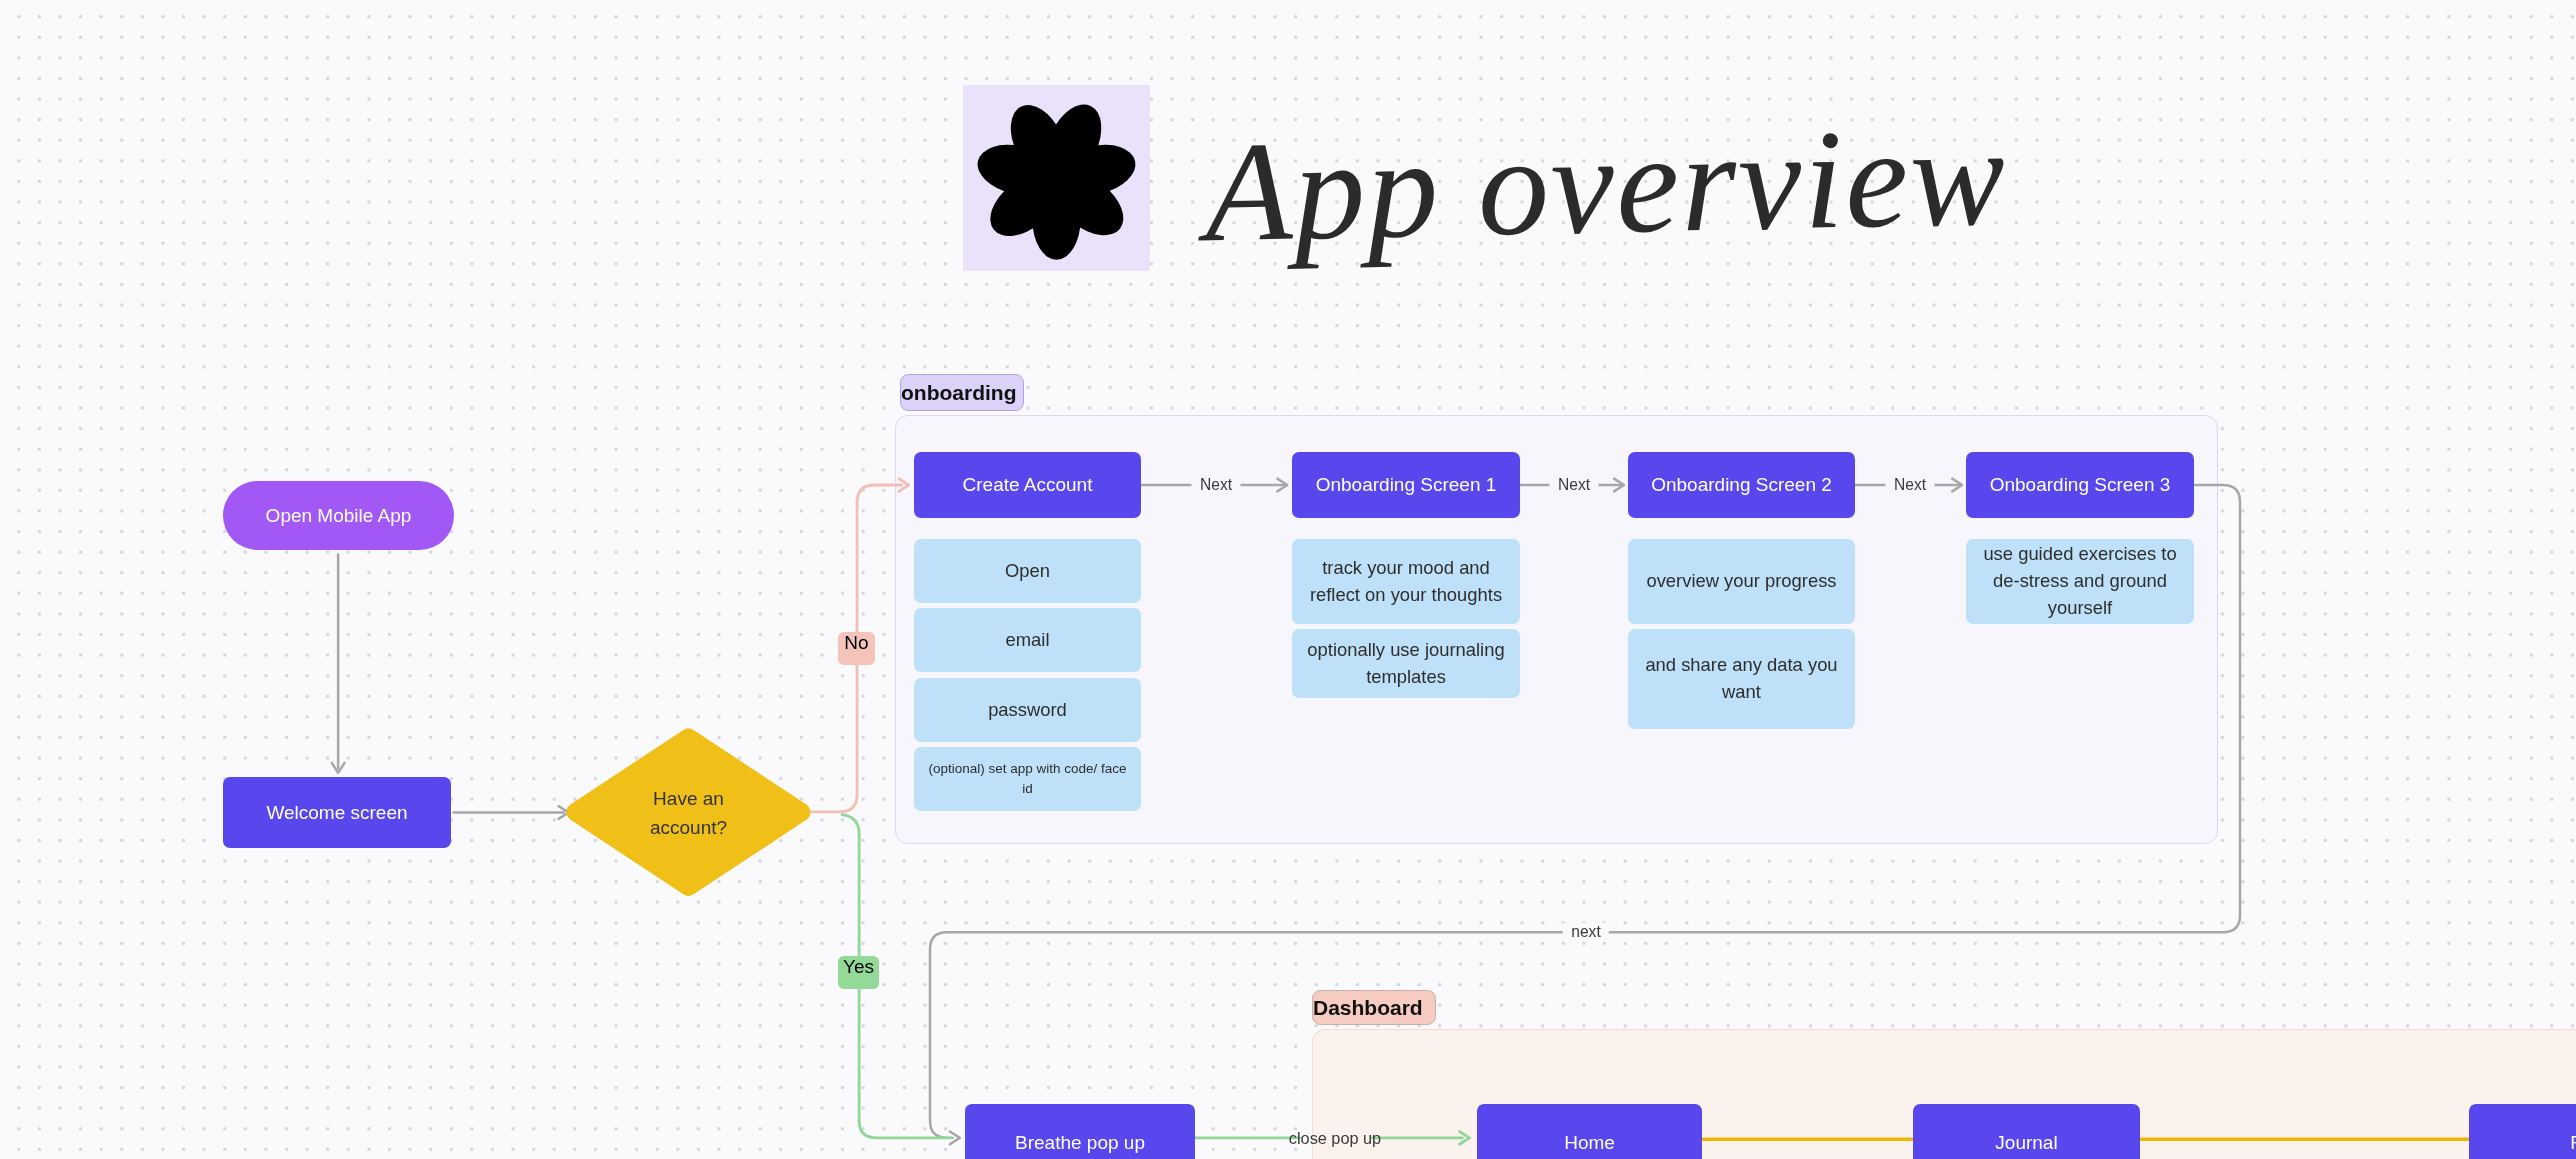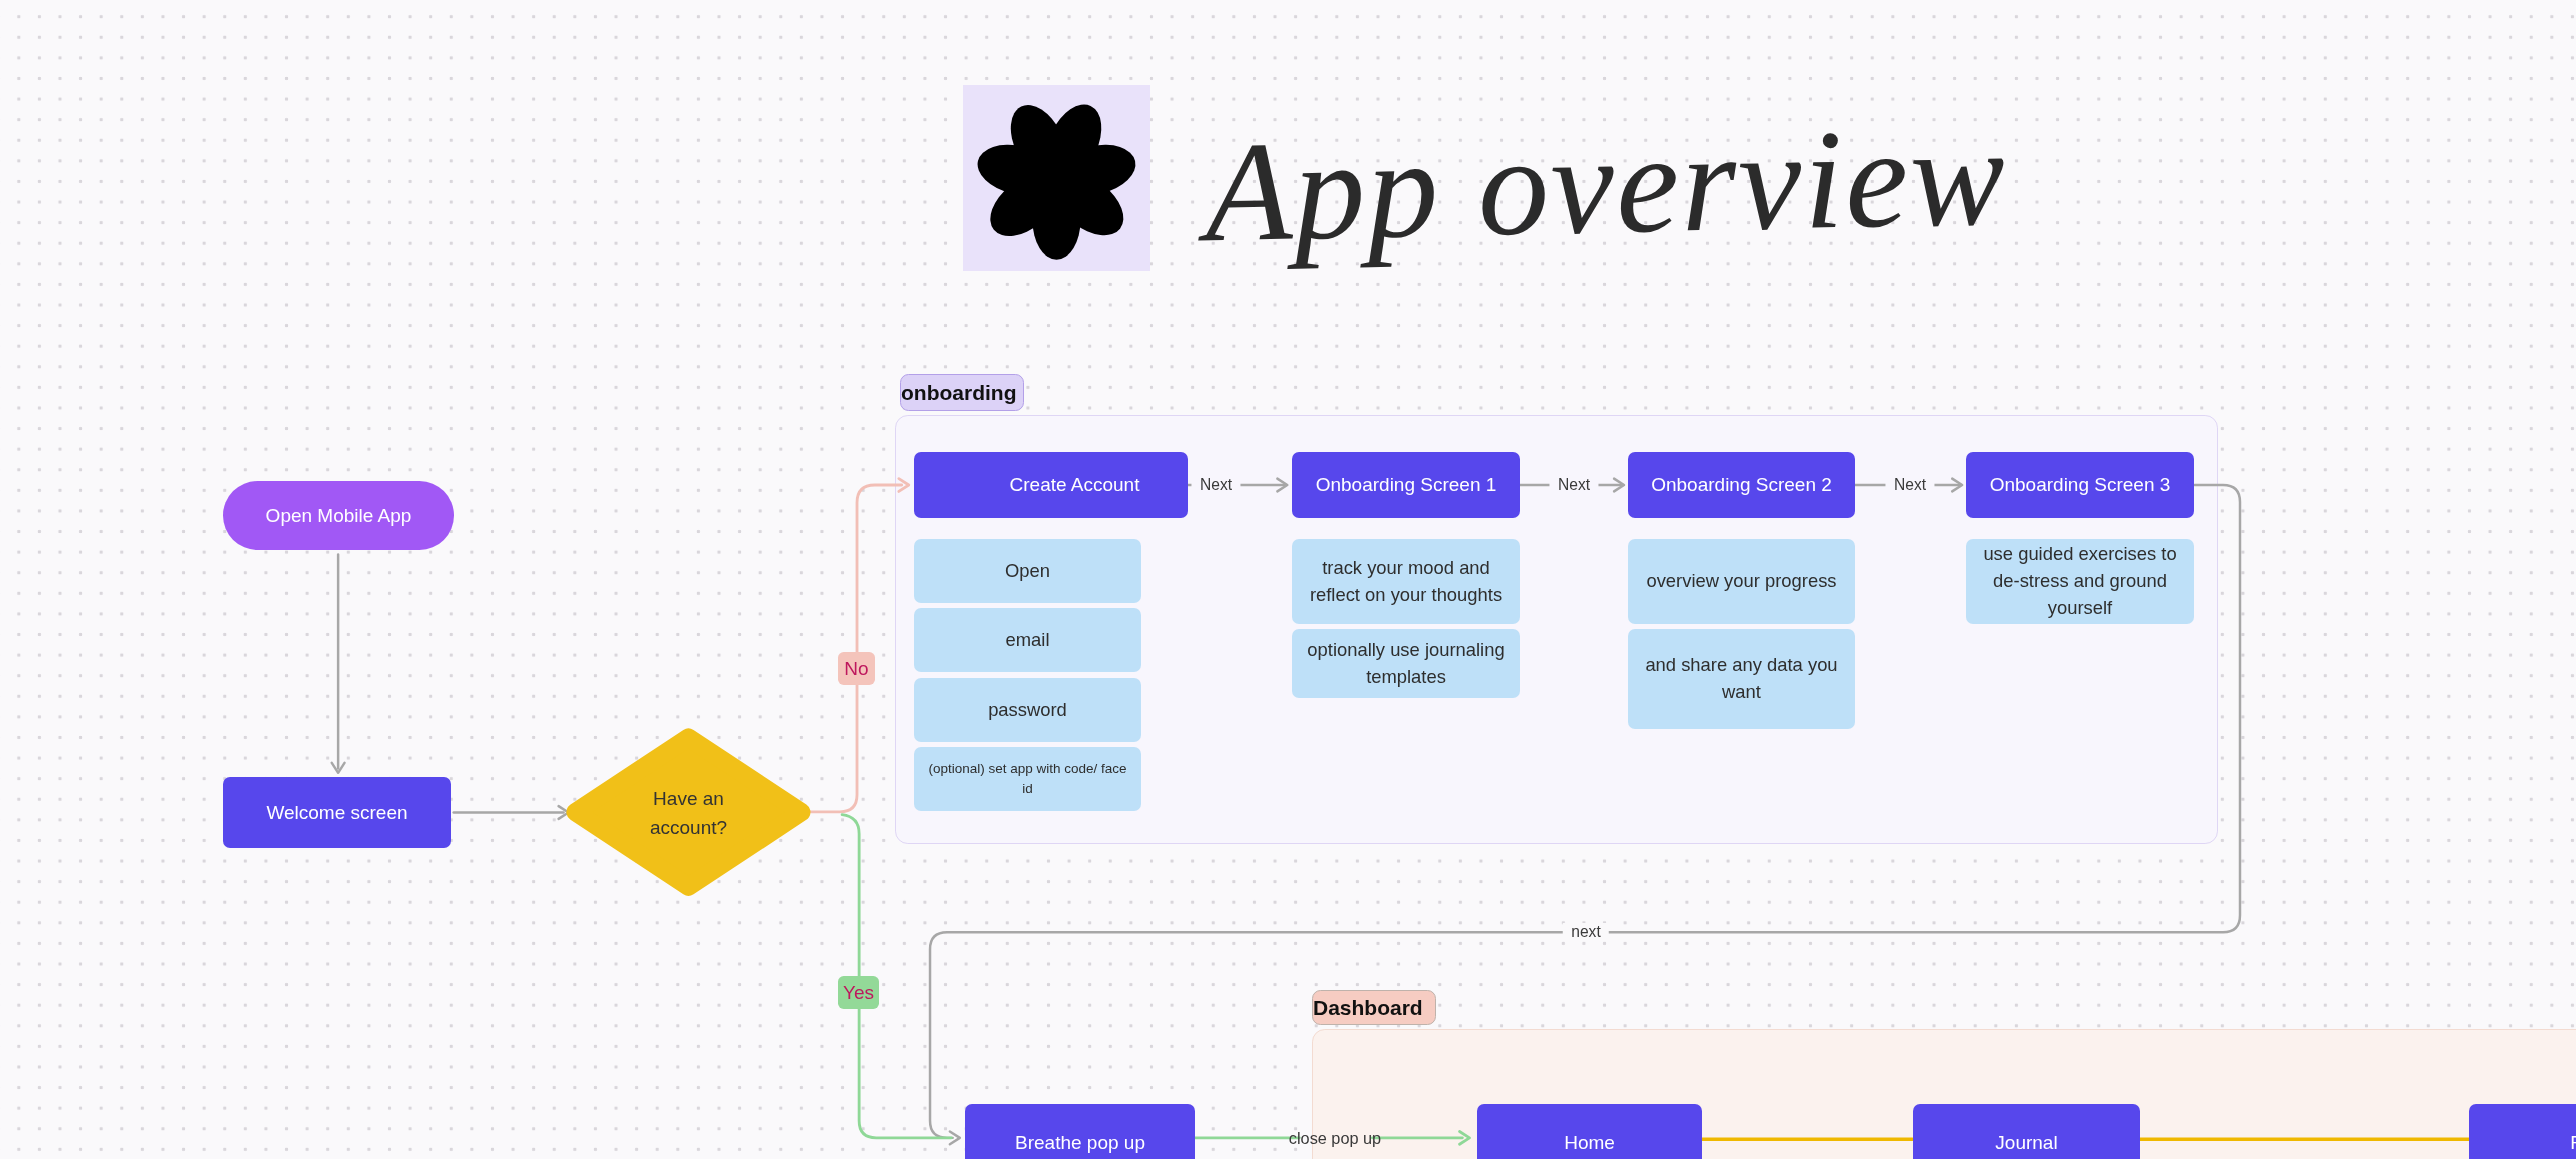--- a/index.html
+++ b/index.html
@@ -22,22 +22,22 @@
     color:#fff;font-size:19px;border-radius:7px;}
   .indigo{background:#5747EC;}
   .pill{background:#A158F5;border-radius:35px;}
   .item{position:absolute;display:flex;align-items:center;justify-content:center;text-align:center;
     background:#BEE0F8;color:#2E2E2E;font-size:18.4px;border-radius:7px;padding:0 10px;box-sizing:border-box;line-height:1.45;}
   .item.small{font-size:13.5px;}
   
   .conn-label{position:absolute;transform:translate(-50%,-50%);font-size:15.6px;color:#3A3A3A;white-space:nowrap;}
   .pad-onb{background:#F8F6FD;padding:0 8.5px;}
   .pad-canvas{background:#FAF9FB;padding:0 8.5px;}
-  .yn-badge{position:absolute;display:flex;align-items:center;justify-content:center;
-    font-size:19px;color:#be185d;border-radius:5.7px;margin-top:20px;}
+  .yn-badge{position:absolute;display:flex;align-items:flex-start;justify-content:center;
+    font-size:19px;color:#000000;border-radius:5.7px;}
   .no-badge{left:838px;top:632px;width:37px;height:33px;background:#F4C4BB;}
   .yes-badge{left:838px;top:956px;width:41px;height:33px;background:#93D998;}
   
   .diamond-label{position:absolute;left:628px;top:784px;width:121px;text-align:center;
     color:#333;font-size:19px;line-height:1.55;}
   
   .title-tile{left:963px;top:85px;width:187px;height:186px;background:#E9E2FA;}
   .page-title{position:absolute;left:1205px;top:84px;height:198px;width:886px;display:flex;align-items:center;
     font-family:"Liberation Serif","DejaVu Serif",serif;font-style:italic;font-size:142px;
     color:#2B2B2B;letter-spacing:2.1px;transform:rotate(-1.2deg);white-space:nowrap;}
@@ -128,21 +128,21 @@
   </svg>
   <div class="diamond-label">Have an account?</div>
 
   <div class="yn-badge no-badge">
     <span>No</span>
   </div>
   <div class="yn-badge yes-badge">
     <span>Yes</span>
   </div>
 
-  <div class="node indigo" style="left:914px;top:452px;width:227px;height:66px;padding-left:47px;">
+  <div class="node indigo" style="left:914px;top:452px;width:227px;height:66px;">
     <span>Create Account</span>
   </div>
   <div class="item" style="left:914px;top:539px;width:227px;height:64px;">
     <span>Open</span>
   </div>
   <div class="item" style="left:914px;top:608px;width:227px;height:64px;">
     <span>email</span>
   </div>
   <div class="item" style="left:914px;top:678px;width:227px;height:64px;">
     <span>password</span>

